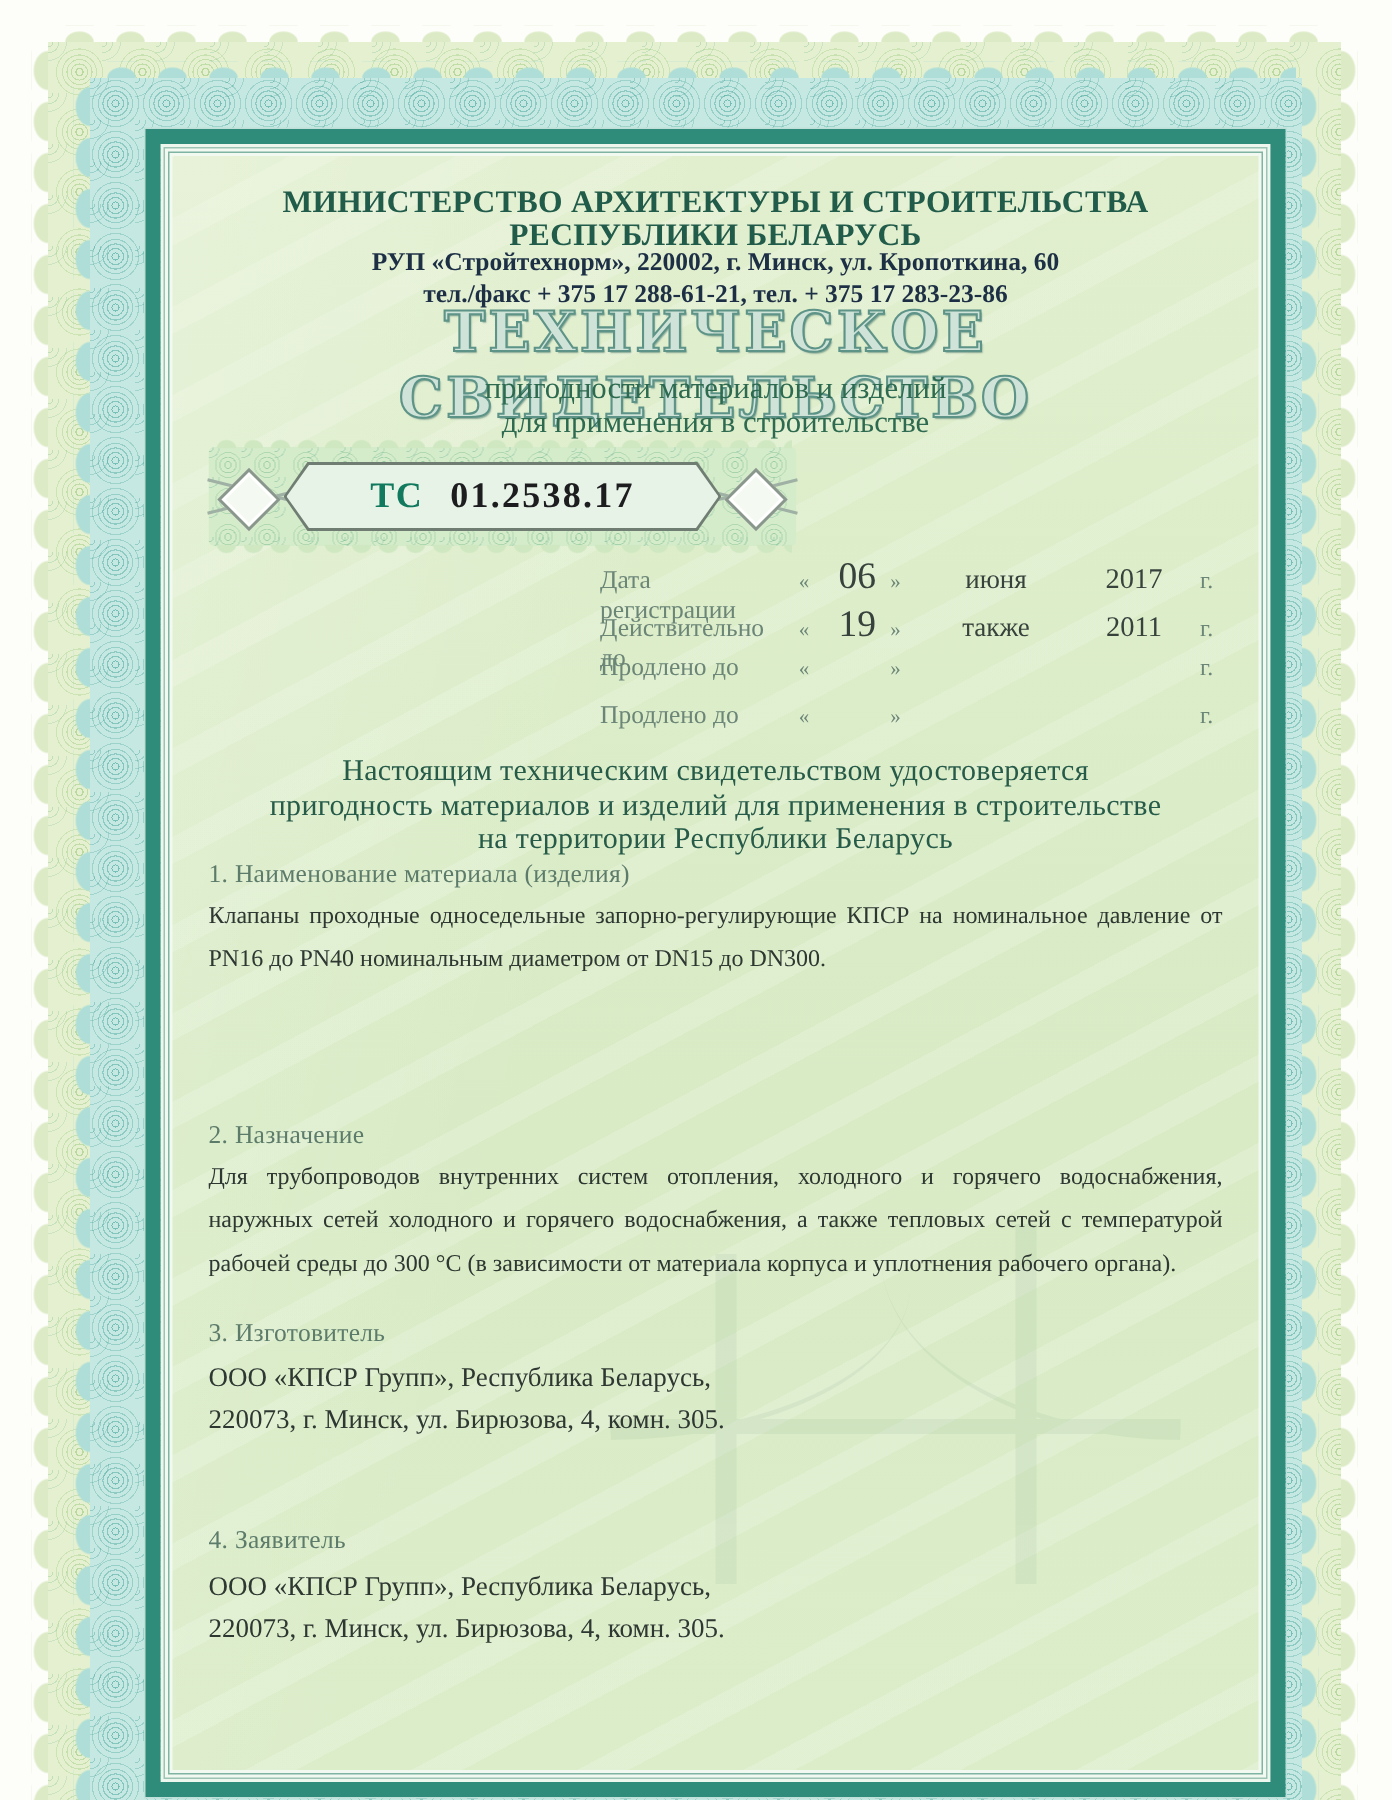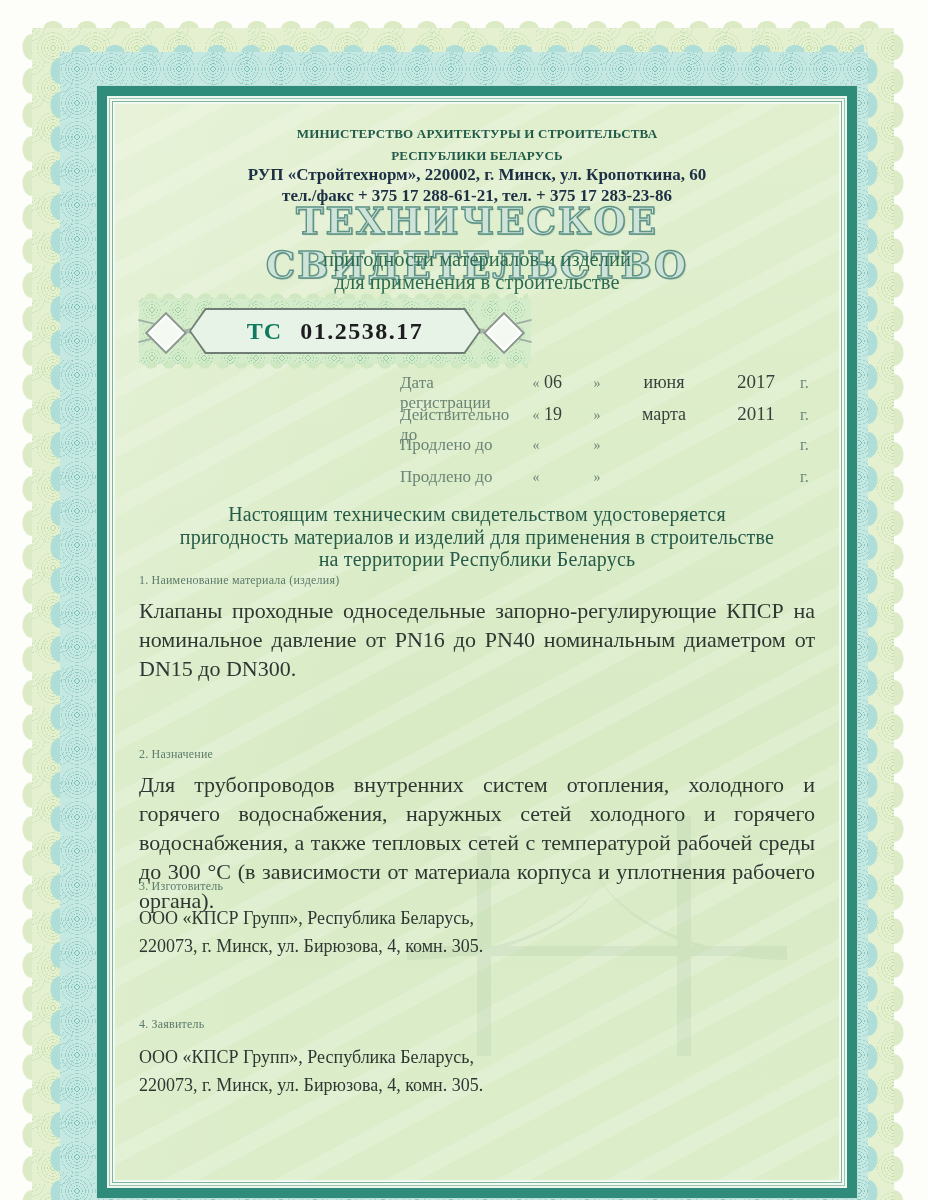--- a/index.html
+++ b/index.html
@@ -47,21 +47,21 @@
   .watermark .tower1{position:absolute;left:70px;top:40px;width:14px;height:220px;background:#2f6b4f;}
   .watermark .tower2{position:absolute;left:270px;top:20px;width:14px;height:240px;background:#2f6b4f;}
   .watermark .cable1{position:absolute;left:0;top:60px;width:200px;height:100px;border-bottom:4px solid #2f6b4f;border-radius:0 0 100% 0;}
   .watermark .cable2{position:absolute;left:180px;top:40px;width:200px;height:120px;border-bottom:4px solid #2f6b4f;border-radius:0 0 0 100%;}
 
   .content{position:absolute;left:32px;top:33px;width:676px;height:1026px;}
   .content > div, .content > h1{position:absolute;left:0;right:0;}
 
   
   .ministry{top:-6px;text-align:center;color:#215b4a;font-weight:bold;
-    font-size:13px;line-height:22px;letter-spacing:.2px;}
+    font-size:21px;line-height:22px;letter-spacing:.2px;}
   .org-line{top:36px;text-align:center;color:#1c2f45;font-weight:bold;font-size:17px;}
   .org-line2{top:57px;text-align:center;color:#1c2f45;font-weight:bold;font-size:17px;}
   .title{top:70px;margin:0;text-align:center;font-family:"DejaVu Serif","Liberation Serif",serif;
     font-size:37px;font-weight:bold;letter-spacing:2px;color:#cfe3d8;
     -webkit-text-stroke:1.4px #5e9488;text-shadow:1px 1px 1px rgba(62,112,102,.55);}
   .subtitle{top:119px;text-align:center;color:#2d6a50;font-size:20.5px;line-height:23px;}
 
   
   .badge-band{position:absolute;left:142px;top:169px;width:392px;height:66px;
     background-color:#d5ecca;
@@ -86,29 +86,29 @@
     display:flex;align-items:center;justify-content:center;gap:18px;}
   .plaque .tc{color:#117a5e;font-weight:bold;font-size:24px;letter-spacing:1px;}
   .plaque .num{color:#1d1d20;font-weight:bold;font-size:24px;letter-spacing:1.5px;}
 
   
   .dates{top:242px;left:261px !important;right:0;}
   .date-row{display:grid;grid-template-columns:128px 16px 40px 26px 108px 76px auto;
     height:32px;align-items:baseline;}
   .d-label{color:#6b8577;font-size:17px;}
   .d-q{color:#6b8577;font-size:14px;text-align:center;}
-  .d-day{color:#37423c;font-size:18px;text-align:left;}
+  .d-day{color:#37423c;font-size:25px;text-align:right;}
   .d-month{color:#37423c;font-size:18px;text-align:center;}
   .d-year{color:#37423c;font-size:19px;text-align:center;}
   .d-suf{color:#6b8577;font-size:16px;text-align:left;padding-left:6px;}
 
   
   .statement{top:374px;text-align:center;color:#275b49;font-size:20px;line-height:22.5px;letter-spacing:.2px;}
-  .sec-head{color:#5c7b6a;font-size:12px;letter-spacing:.2px;}
-  .sec-body{color:#2e3731;font-size:22px;line-height:29px;text-align:justify;}
+  .sec-head{color:#5c7b6a;font-size:17px;letter-spacing:.2px;}
+  .sec-body{color:#2e3731;font-size:16px;line-height:29px;text-align:justify;}
   .sec-lines{color:#2e3731;font-size:18px;line-height:28px;}
   .sh1{top:444px;} .sb1{top:467px;}
   .sh2{top:618px;} .sb2{top:641px;}
   .sh3{top:750px;} .sb3{top:775px;}
   .sh4{top:888px;} .sb4{top:914px;}
 </style>
 </head>
 <body>
 
 <div class="page">
@@ -171,21 +171,21 @@
           <span class="d-q">»</span>
           <span class="d-month">июня</span>
           <span class="d-year">2017</span>
           <span class="d-suf">г.</span>
         </div>
         <div class="date-row">
           <span class="d-label">Действительно до</span>
           <span class="d-q">«</span>
           <span class="d-day">19</span>
           <span class="d-q">»</span>
-          <span class="d-month">марта</span>
+          <span class="d-month">также</span>
           <span class="d-year">2011</span>
           <span class="d-suf">г.</span>
         </div>
         <div class="date-row">
           <span class="d-label">Продлено до</span>
           <span class="d-q">«</span>
           <span class="d-day"></span>
           <span class="d-q">»</span>
           <span class="d-month"></span>
           <span class="d-year"></span>

